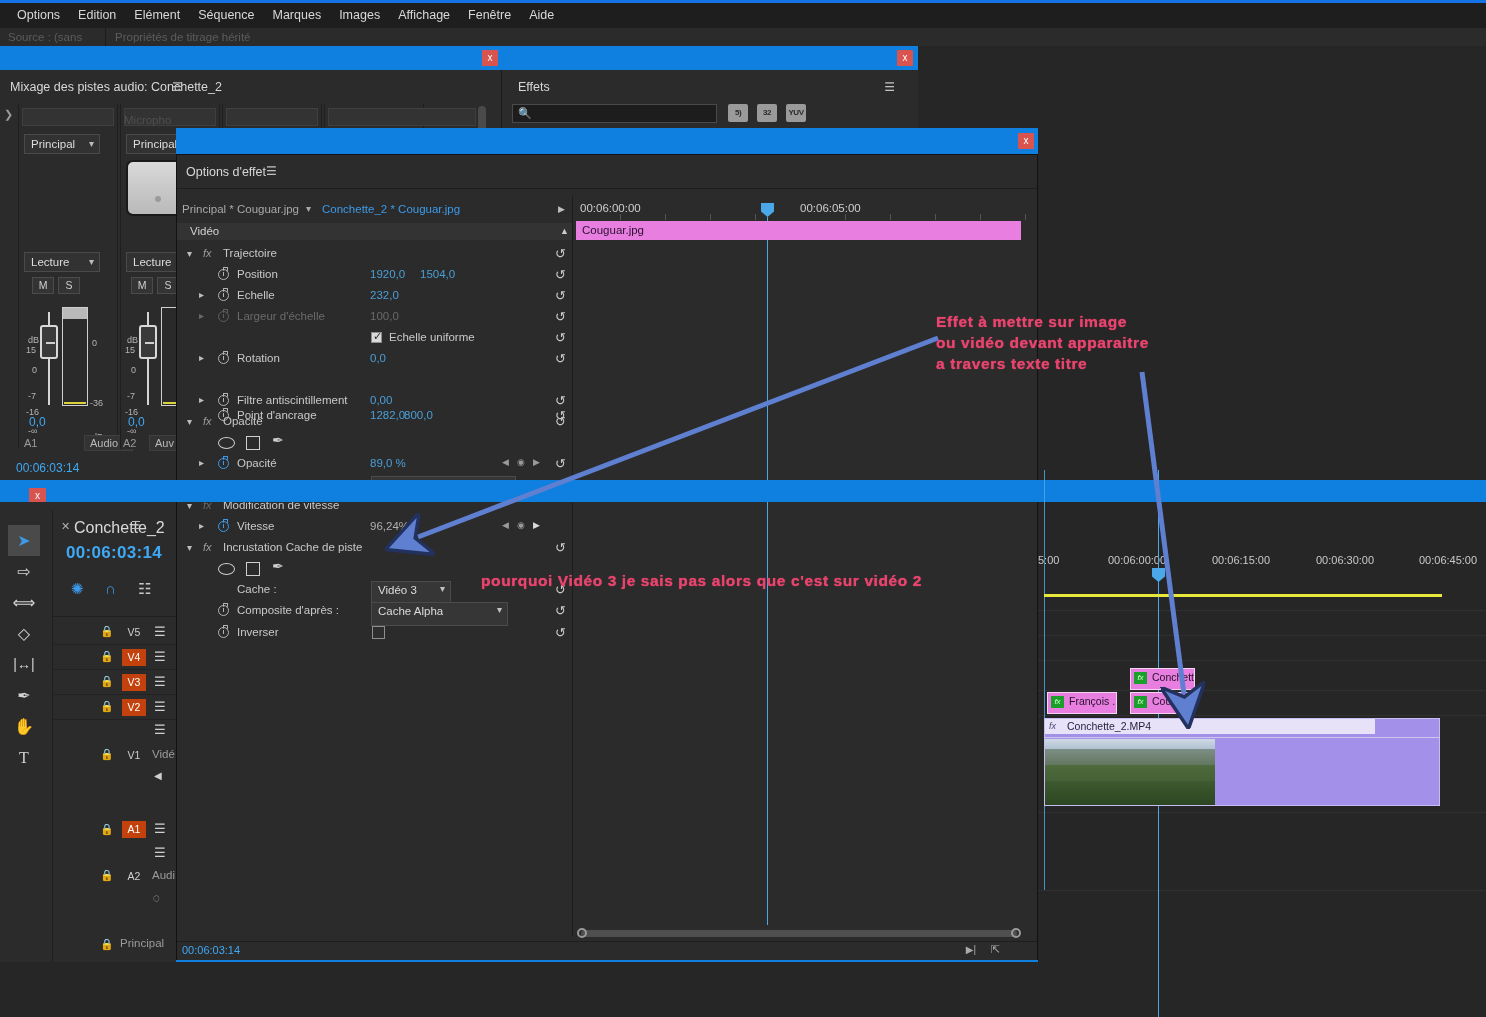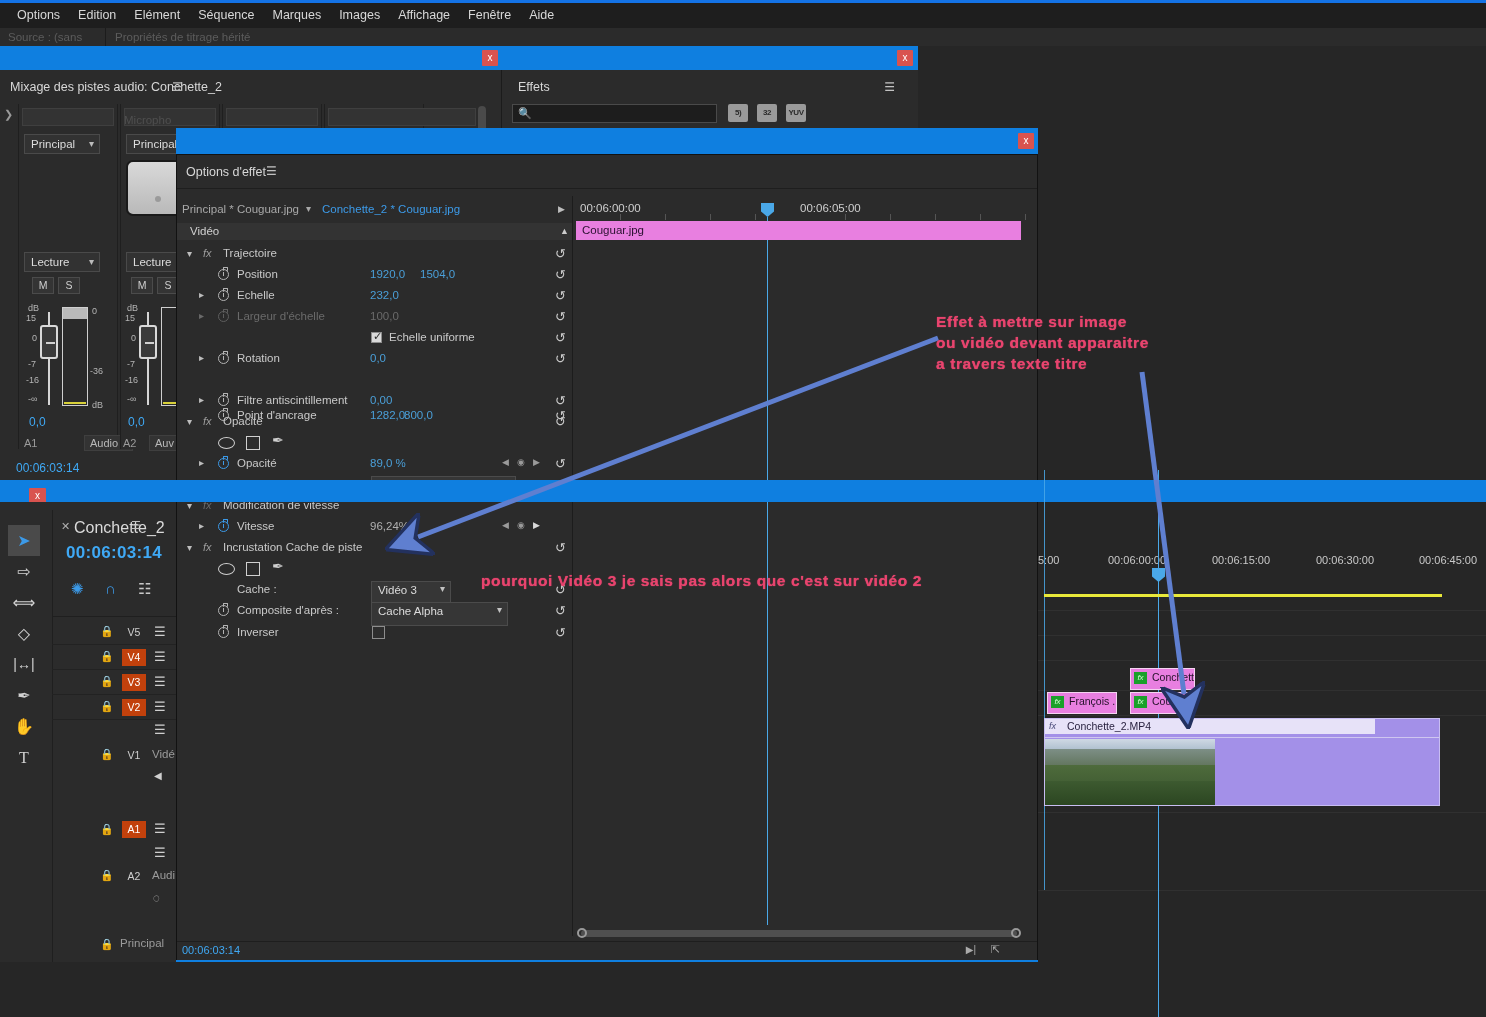--- a/index.html
+++ b/index.html
@@ -42,21 +42,21 @@
   #mc2{left:120px;}
   #mc3{left:222px;}
   #mc4{left:324px;}
   .mix-slot{position:absolute;left:4px;width:92px;height:18px;background:#333;border:1px solid #3f3f3f;}
   .mix-devlabel{position:absolute;left:8px;top:114px;font-size:11.5px;color:#4f4f4f;}
   .sel-box{position:absolute;width:76px;height:20px;background:#323232;border:1px solid #4a4a4a;font-size:11.5px;color:#ddd;line-height:18px;padding-left:6px;cursor:pointer;}
   .sel-box .cv{position:absolute;right:5px;top:0px;font-size:10px;color:#bbb;}
   .pan-knob{position:absolute;width:62px;height:56px;background:linear-gradient(180deg,#d9d9d9,#b9b9b9);border:2px solid #1a1a1a;border-radius:7px;}
   .pan-knob::after{content:"";position:absolute;left:27px;top:34px;width:6px;height:6px;border-radius:50%;background:#9a9a9a;}
   .ms-btn{position:absolute;width:22px;height:17px;border:1px solid #4b4b4b;background:#343434;font-size:10.5px;color:#cfcfcf;text-align:center;line-height:15px;cursor:pointer;}
-  .db-lbl{position:absolute;font-size:9px;color:#b5b5b5;}
+  .db-lbl{position:absolute;font-size:9px;color:#b5b5b5;margin-top:32px;}
   .fader-track{position:absolute;width:2px;background:#d5d5d5;}
   .fader-thumb{position:absolute;width:18px;height:34px;background:#3a3a3a;border:2px solid #d9d9d9;border-radius:3px;}
   .fader-thumb::after{content:"";position:absolute;left:4px;top:15px;width:9px;height:2px;background:#d0d0d0;}
   .meter{position:absolute;width:26px;background:#2a2a2a;border:1px solid #cfcfcf;}
   .meter .top-seg{position:absolute;left:0;top:0;width:100%;height:11px;background:#b9b9b9;}
   .meter .yel{position:absolute;left:1px;bottom:1px;width:22px;height:2px;background:#d9d13a;}
   .gain-val{position:absolute;font-size:12px;color:#3fa9f5;}
   .trk-lbl{position:absolute;font-size:11px;color:#9b9b9b;}
   .trk-name{position:absolute;font-size:11px;color:#b9b9b9;background:#333;border:1px solid #3f3f3f;padding:1px 5px;}
   #mix-tc{left:16px;top:461px;font-size:12px;color:#3fa9f5;}

